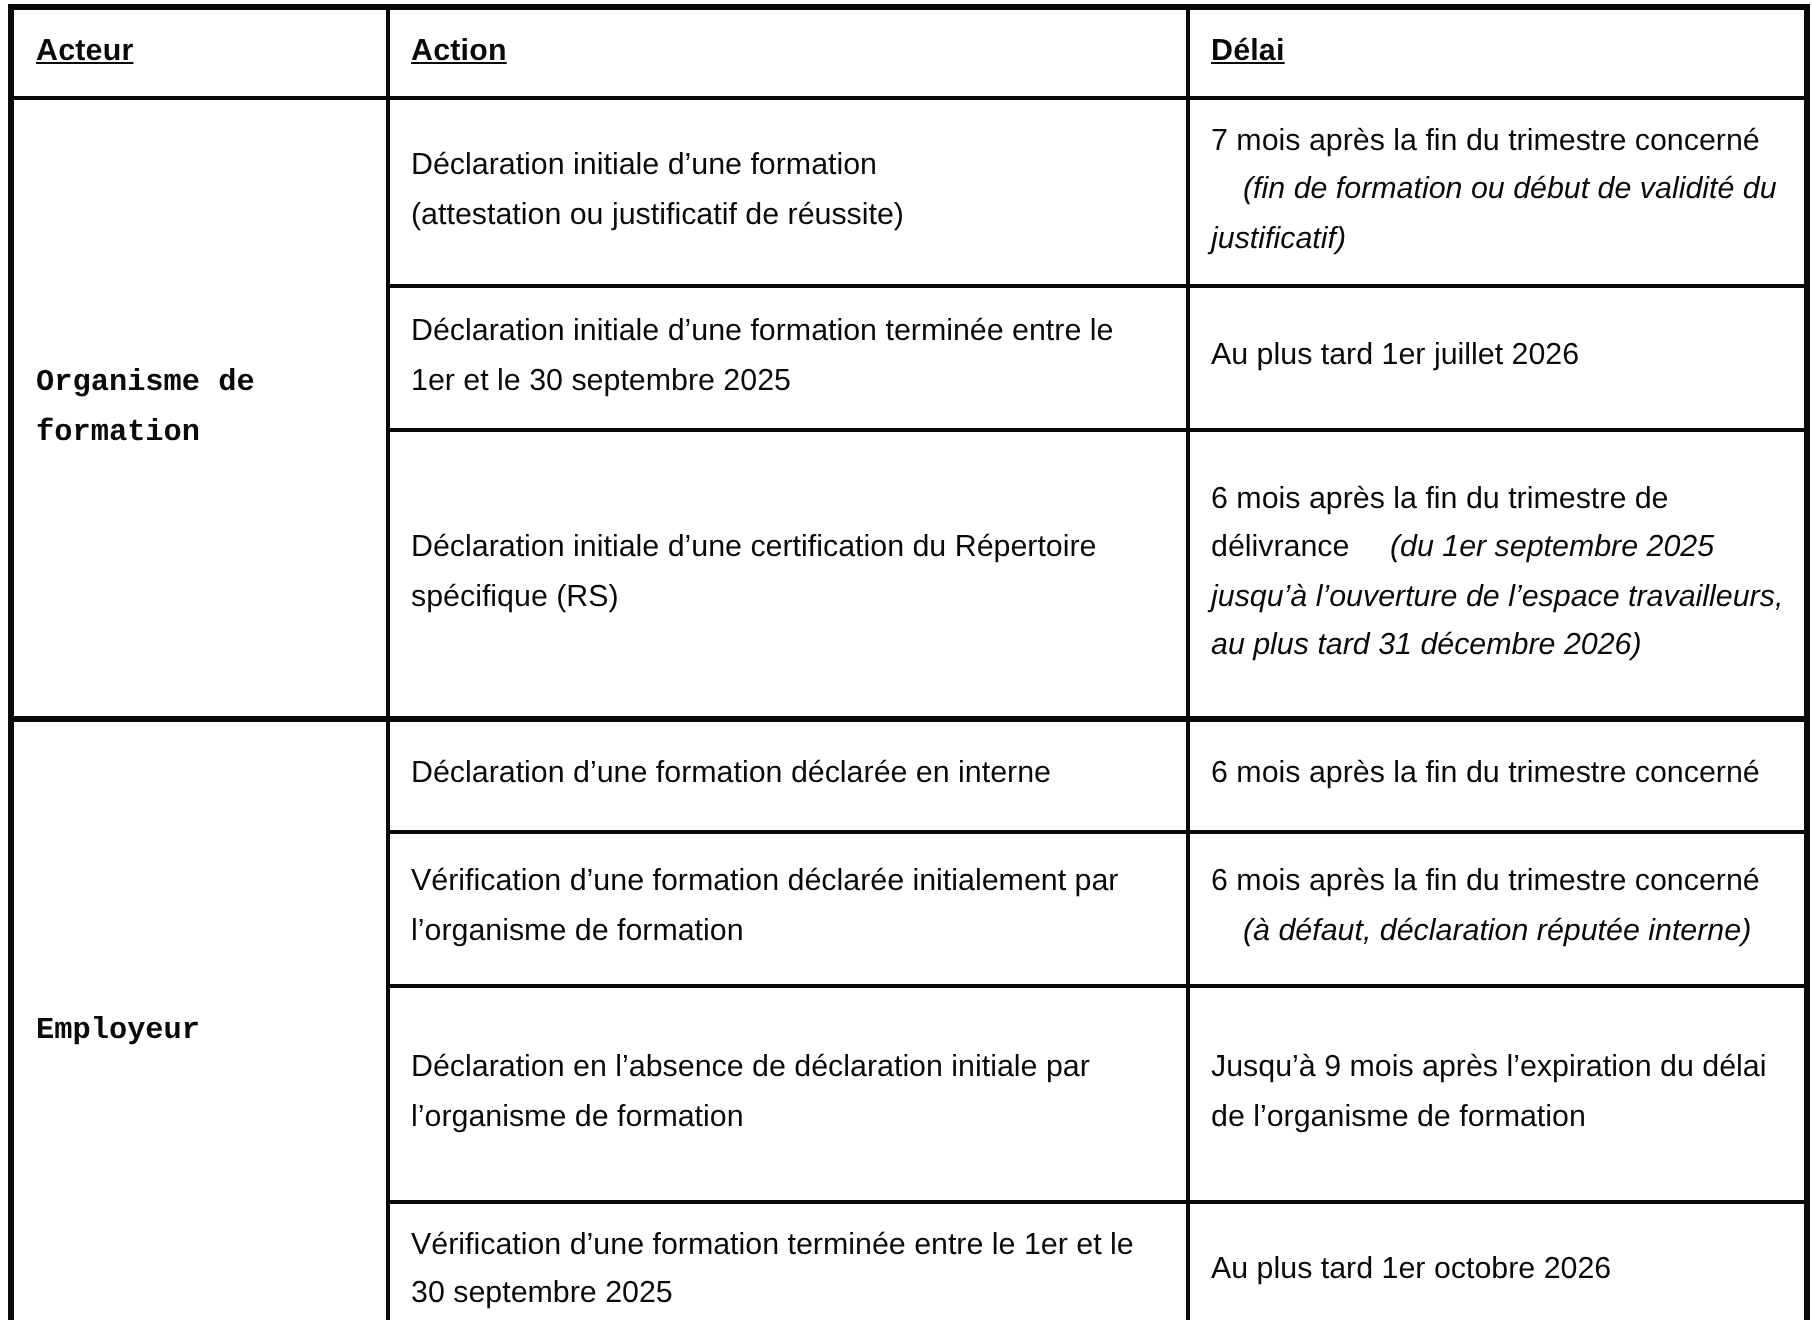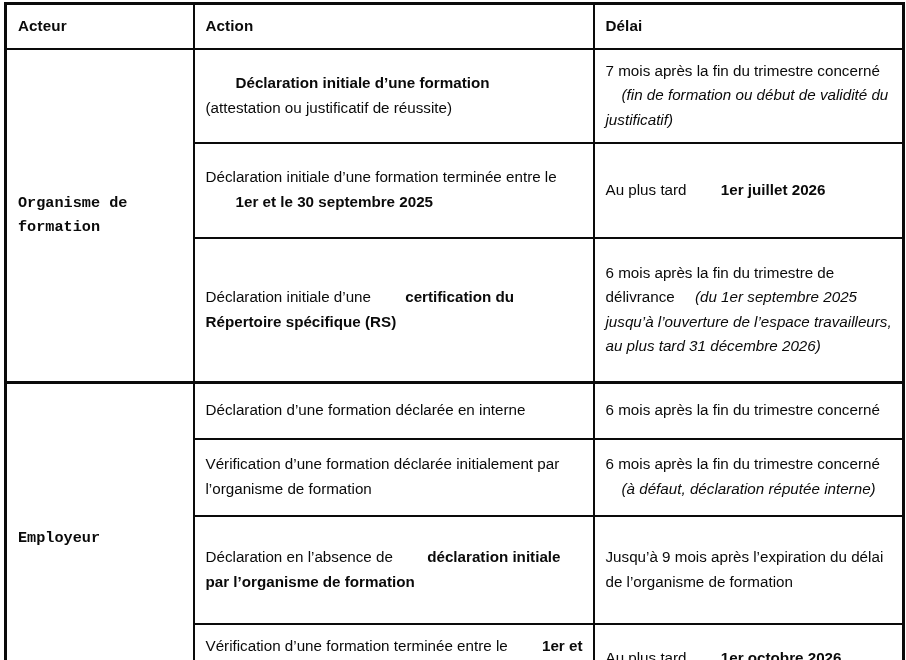--- a/index.html
+++ b/index.html
@@ -54,39 +54,39 @@
   thead th {
     text-align: center;
     font-weight: bold;
     font-size: 15.6px;
     padding-top: 5px;
     padding-bottom: 5px;
     letter-spacing: 0.1px;
   }
 
   
-  thead th { border-bottom-width: 3px; }
+  thead th { border-bottom-width: 3px; text-decoration: underline; }
 
   tbody tr.section-start > td { border-top-width: 3px; }
 
   td.acteur {
     font-weight: bold;
     font-size: 15.4px;
     vertical-align: middle;
     padding-left: 14px;
     padding-right: 8px;
     line-height: 1.55;
     border-right-width: 3px;
     font-family: Liberation Mono, monospace;
   }
 
   td.action { }
   td.delai  { }
 
-  .b { font-weight: bold; margin-left: 30px; }
+  .b { font-weight: normal; }
   .i { font-style: italic; margin-left: 16px; }
 
   
   tbody td { border-top-width: 2px; border-bottom-width: 2px; }
 </style>
 </head>
 <body>
 
 <div class="table-wrap">
   <table class="delais">
@@ -108,21 +108,21 @@
         <td class="acteur" rowspan="3">Organisme de formation</td>
         <td class="action">
           <span class="b">Déclaration initiale d’une formation</span><br>
           <span>(attestation ou justificatif de réussite)</span>
         </td>
         <td class="delai">
           <span>7 mois après la fin du trimestre concerné </span><span class="i">(fin de formation ou début de validité du justificatif)</span>
         </td>
       </tr>
 
-      <tr style="height:95px;">
+      <tr style="height:72px;">
         <td class="action">
           <span>Déclaration initiale d’une formation terminée entre le </span><span class="b">1er et le 30 septembre 2025</span>
         </td>
         <td class="delai">
           <span>Au plus tard </span><span class="b">1er juillet 2026</span>
         </td>
       </tr>
 
       <tr style="height:145px;">
         <td class="action">

